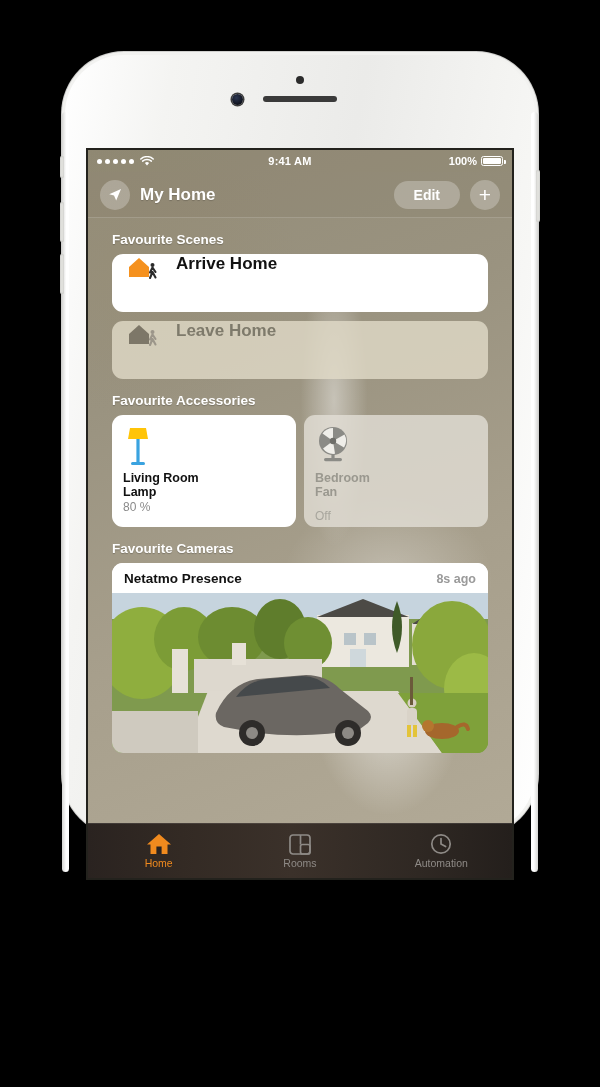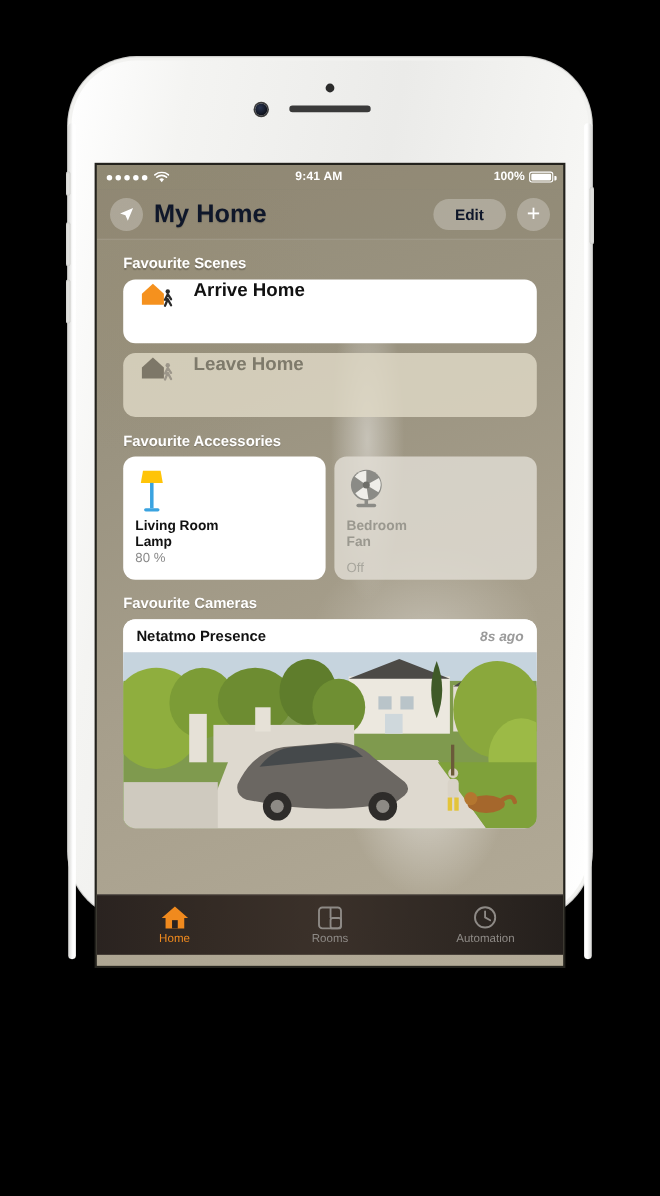--- a/index.html
+++ b/index.html
@@ -68,23 +68,23 @@
   .batt:after{content:"";position:absolute;right:-3.5px;top:3px;width:2px;height:4px;
         background:#fff;border-radius:0 1px 1px 0;}
 
   
   #navbar{position:absolute;left:0;top:22px;width:100%;height:46px;
      display:flex;align-items:center;padding:0 12px;box-sizing:border-box;
      background:rgba(128,120,98,.20);
      border-bottom:1px solid rgba(255,255,255,.16);}
   #loc-btn{width:30px;height:30px;border-radius:50%;background:rgba(255,255,255,.26);
      display:flex;align-items:center;justify-content:center;flex:none;}
-  #title{color:#0f172a;font-size:23px;font-weight:bold;margin-left:10px;flex:1;
+  #title{color:#ffffff;font-size:17px;font-weight:bold;margin-left:10px;flex:1;
      text-shadow:0 1px 1px rgba(0,0,0,.18);}
-  #edit-btn{background:rgba(255,255,255,.26);color:#0f172a;font-size:14px;font-weight:bold;
+  #edit-btn{background:rgba(255,255,255,.26);color:#ffffff;font-size:14px;font-weight:bold;
      border-radius:14px;padding:6px 20px;}
   #add-btn{width:30px;height:30px;border-radius:50%;background:rgba(255,255,255,.26);
      margin-left:10px;display:flex;align-items:center;justify-content:center;
      color:#fff;font-size:21px;font-weight:300;line-height:1;}
 
   
   #content{position:absolute;left:0;top:68px;right:0;bottom:54px;overflow:hidden;}
   .sec-title{color:#fff;font-size:13.5px;font-weight:bold;margin:14px 0 7px 24px;
      text-shadow:0 1px 1px rgba(0,0,0,.22);}
 
@@ -103,26 +103,26 @@
   .acc.off{background:rgba(226,223,214,.80);}
   .acc-ico{height:46px;display:flex;align-items:flex-start;}
   .acc-name{font-size:12.5px;font-weight:bold;line-height:14px;}
   .acc-state{font-size:12px;line-height:15px;margin-top:1px;}
   .acc.on .acc-name{color:#111;} .acc.on .acc-state{color:#8a8a8a;}
   .acc.off .acc-name{color:#9a988f;} .acc.off .acc-state{color:#a8a69d;margin-top:10px;}
 
   .cam{margin:0 24px;border-radius:11px;overflow:hidden;background:#fff;}
   .cam-hd{display:flex;align-items:center;padding:8px 12px 7px 12px;background:#fff;}
   .cam-name{font-size:13.5px;font-weight:bold;color:#111;flex:1;}
-  .cam-time{font-size:12.5px;color:#9a9a9a;font-weight:bold;font-style:italic;}
+  .cam-time{font-size:12.5px;color:#9a9a9a;font-weight:bold;}
   .cam-img{height:160px;position:relative;overflow:hidden;
      background:linear-gradient(180deg,#cfd9e2 0%,#bcc9d4 16%,#8aa25c 17%,#6f8f45 100%);}
 
   
-  #tabbar{position:absolute;left:0;bottom:10px;width:100%;height:54px;
+  #tabbar{position:absolute;left:0;bottom:0;width:100%;height:54px;
      background:linear-gradient(90deg,#2a2320 0%,#332a24 22%,#3b312a 48%,#2f2823 78%,#241f1c 100%);
      display:flex;border-top:1px solid rgba(255,255,255,.10);}
   .tab{flex:1;display:flex;flex-direction:column;align-items:center;justify-content:center;gap:1px;}
   .tab span{font-size:10.5px;}
   .tab.active span{color:#f08a1e;}
   .tab.idle span{color:#8e8a86;}
 </style>
 </head>
 <body>
 

